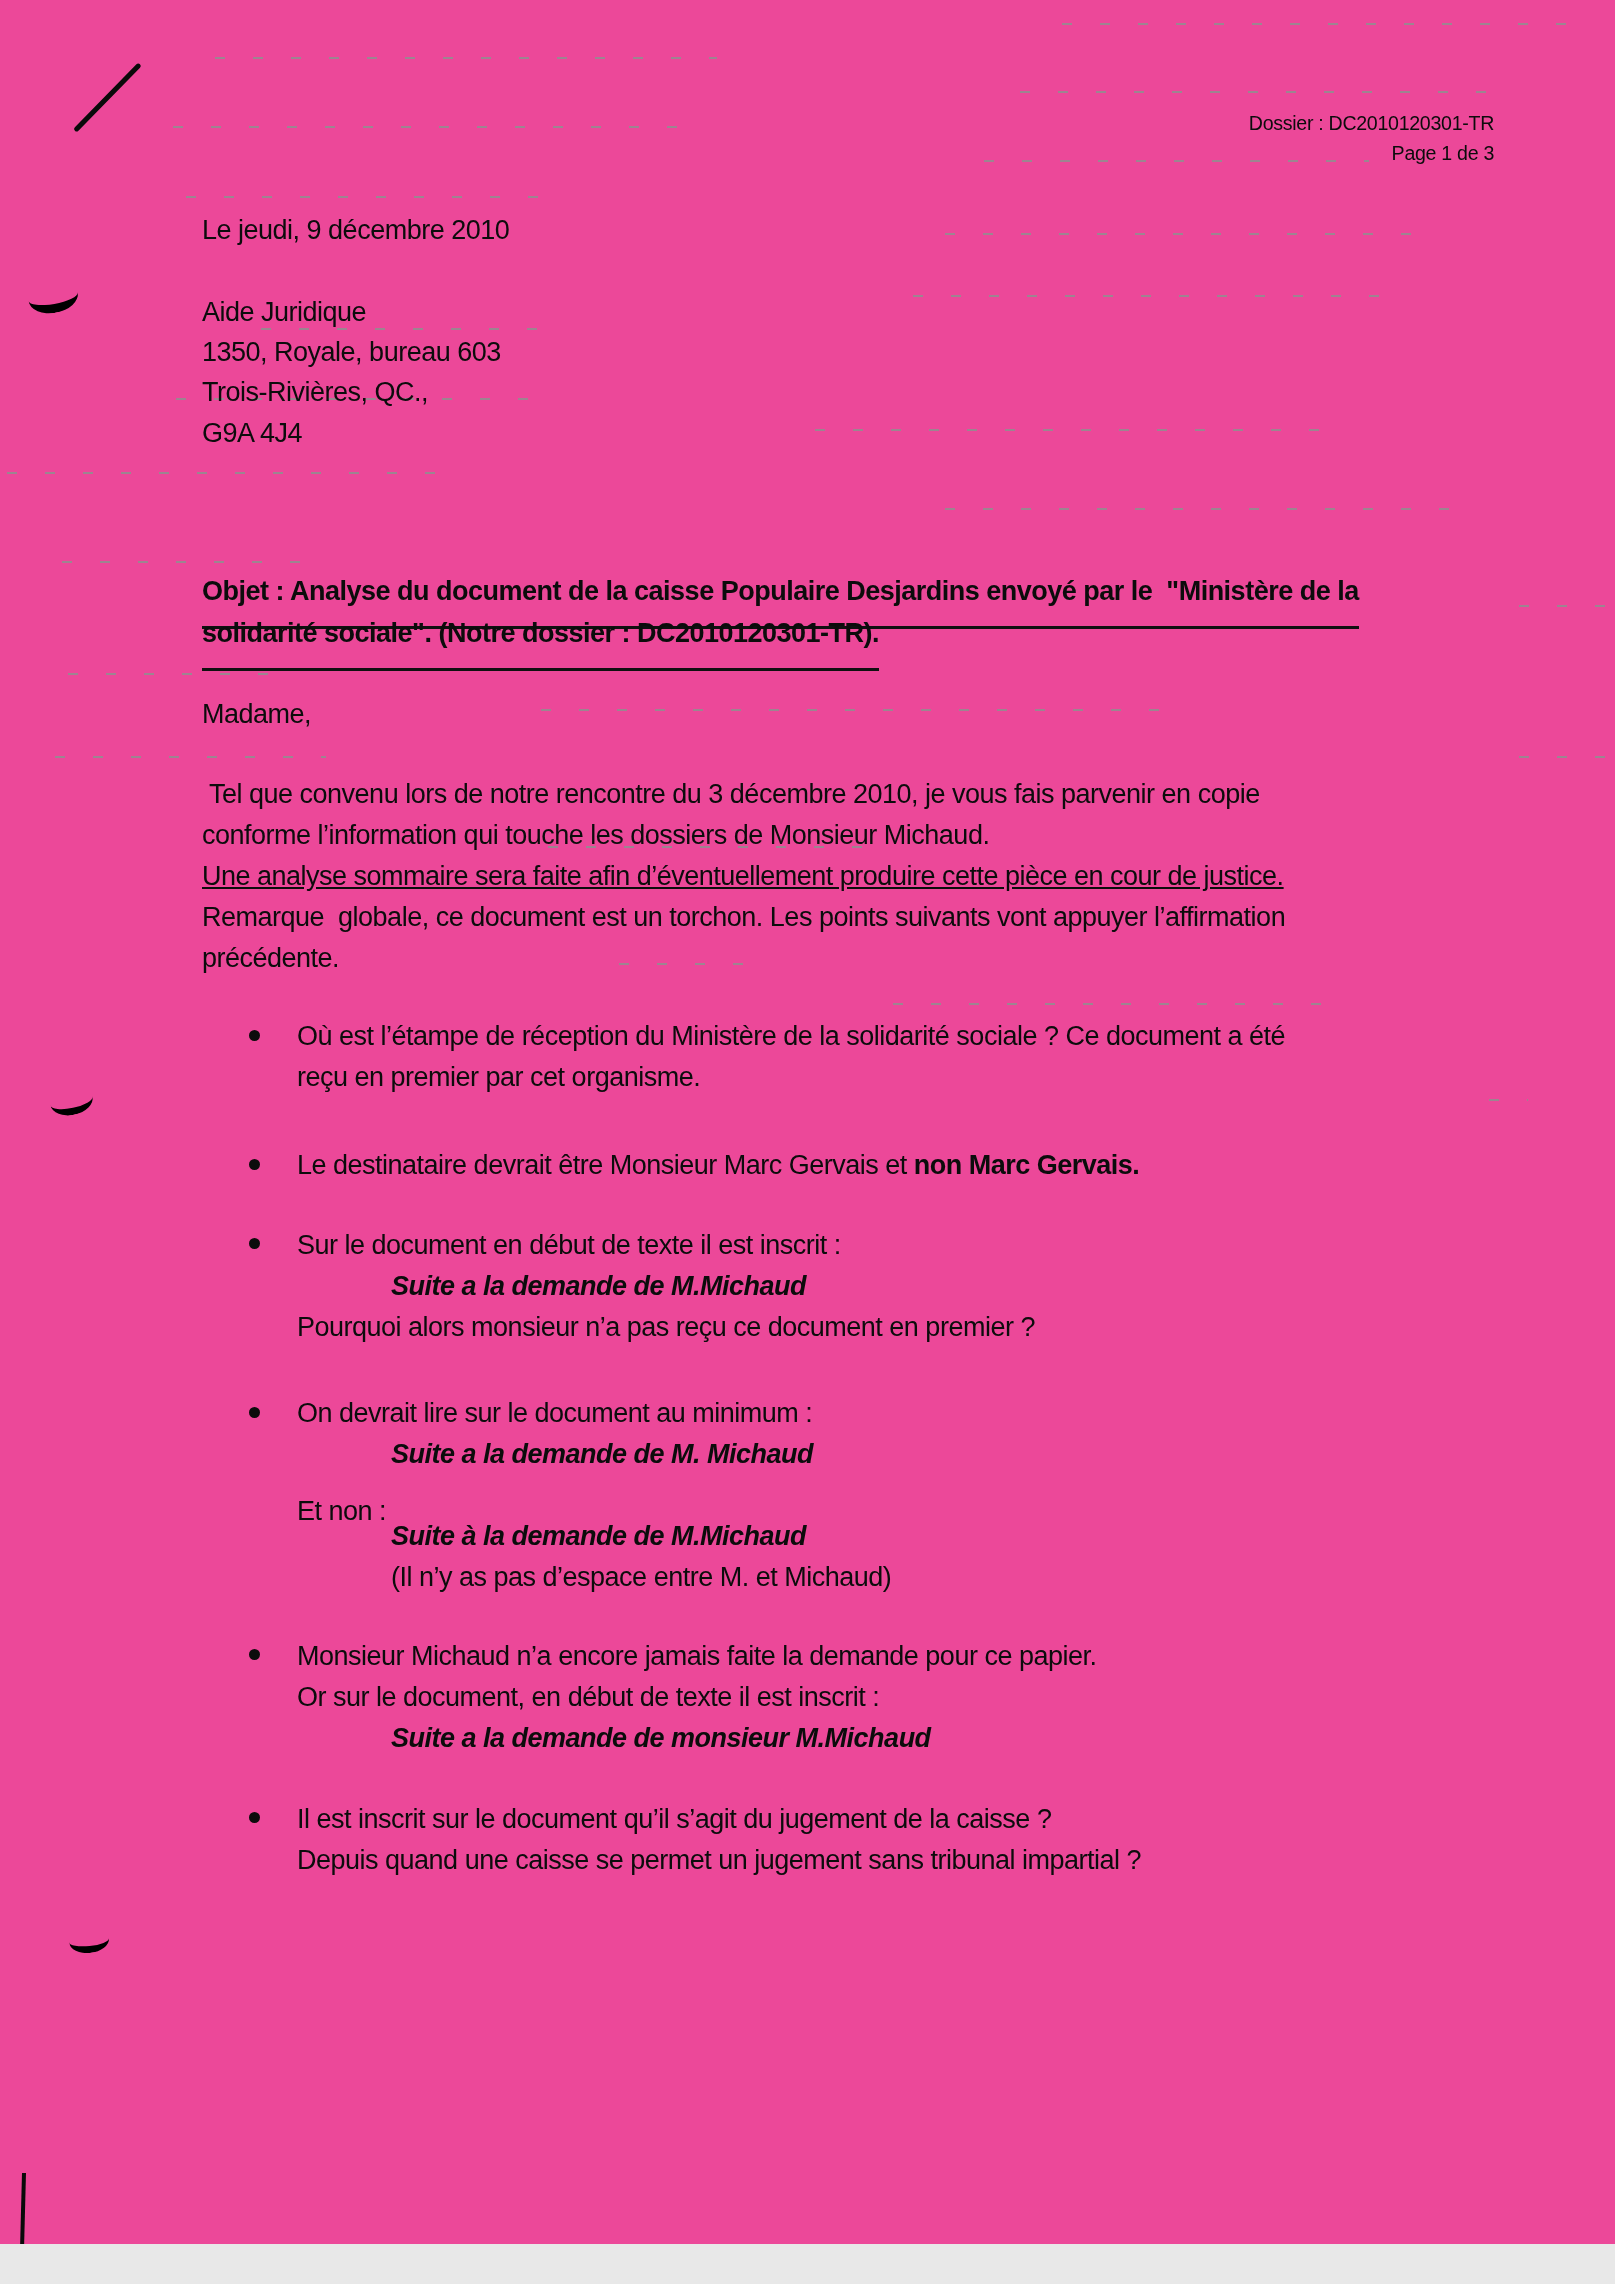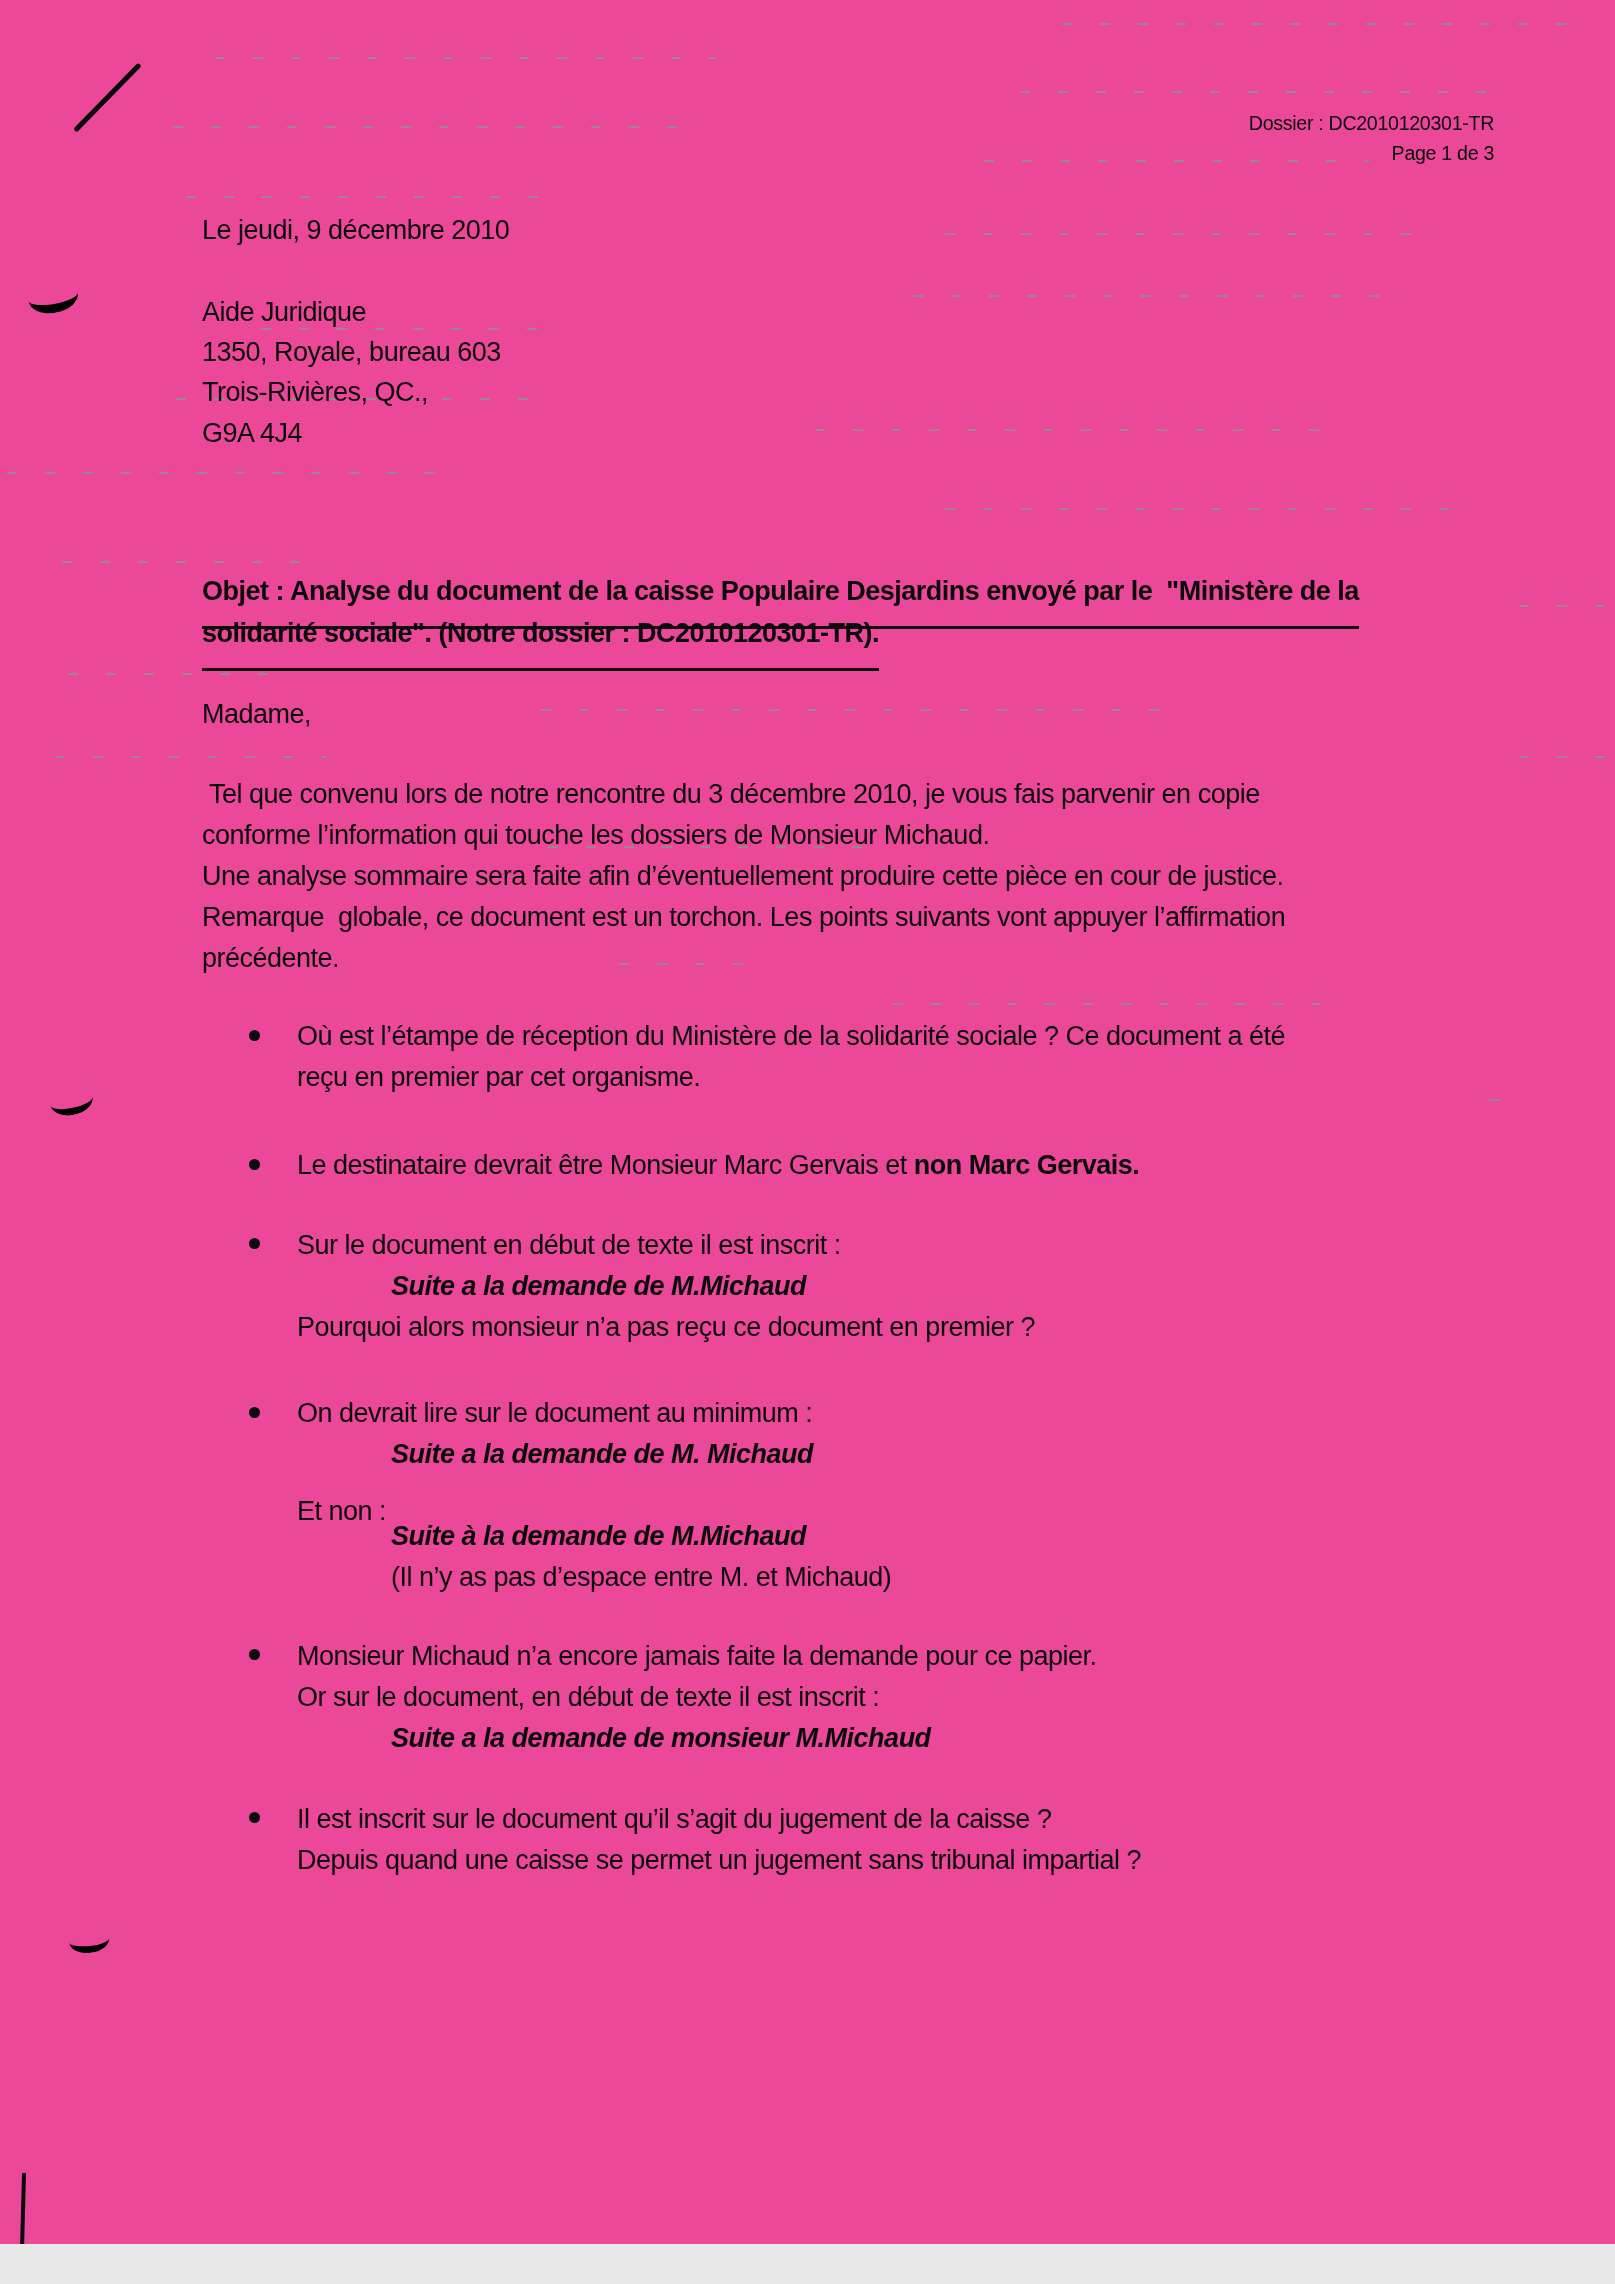--- a/index.html
+++ b/index.html
@@ -118,21 +118,21 @@
   <div>
     <div class="t b u" style="left:202px;top:576px;">Objet : Analyse du document de la caisse Populaire Desjardins envoyé par le  "Ministère de la</div>
     <div class="t b u" style="left:202px;top:618px;">solidarité sociale". (Notre dossier : DC2010120301-TR).</div>
   </div>
 
   <div class="t" style="left:202px;top:699px;">Madame,</div>
 
   <div>
     <div class="t" style="left:202px;top:779px;margin-left:7px;">Tel que convenu lors de notre rencontre du 3 décembre 2010, je vous fais parvenir en copie</div>
     <div class="t" style="left:202px;top:820px;">conforme l’information qui touche les dossiers de Monsieur Michaud.</div>
-    <div class="t" style="left:202px;top:861px;">Une analyse sommaire sera faite afin d’éventuellement produire cette pièce en cour de justice.</div>
+    <div class="t" style="left:202px;top:861px;text-decoration:underline;">Une analyse sommaire sera faite afin d’éventuellement produire cette pièce en cour de justice.</div>
     <div class="t" style="left:202px;top:902px;">Remarque  globale, ce document est un torchon. Les points suivants vont appuyer l’affirmation</div>
     <div class="t" style="left:202px;top:943px;">précédente.</div>
   </div>
 
   <div>
     <span class="dot" style="left:249px;top:1030px;"></span>
     <div class="t" style="left:297px;top:1021px;">Où est l’étampe de réception du Ministère de la solidarité sociale ? Ce document a été</div>
     <div class="t" style="left:297px;top:1062px;">reçu en premier par cet organisme.</div>
   </div>
 

